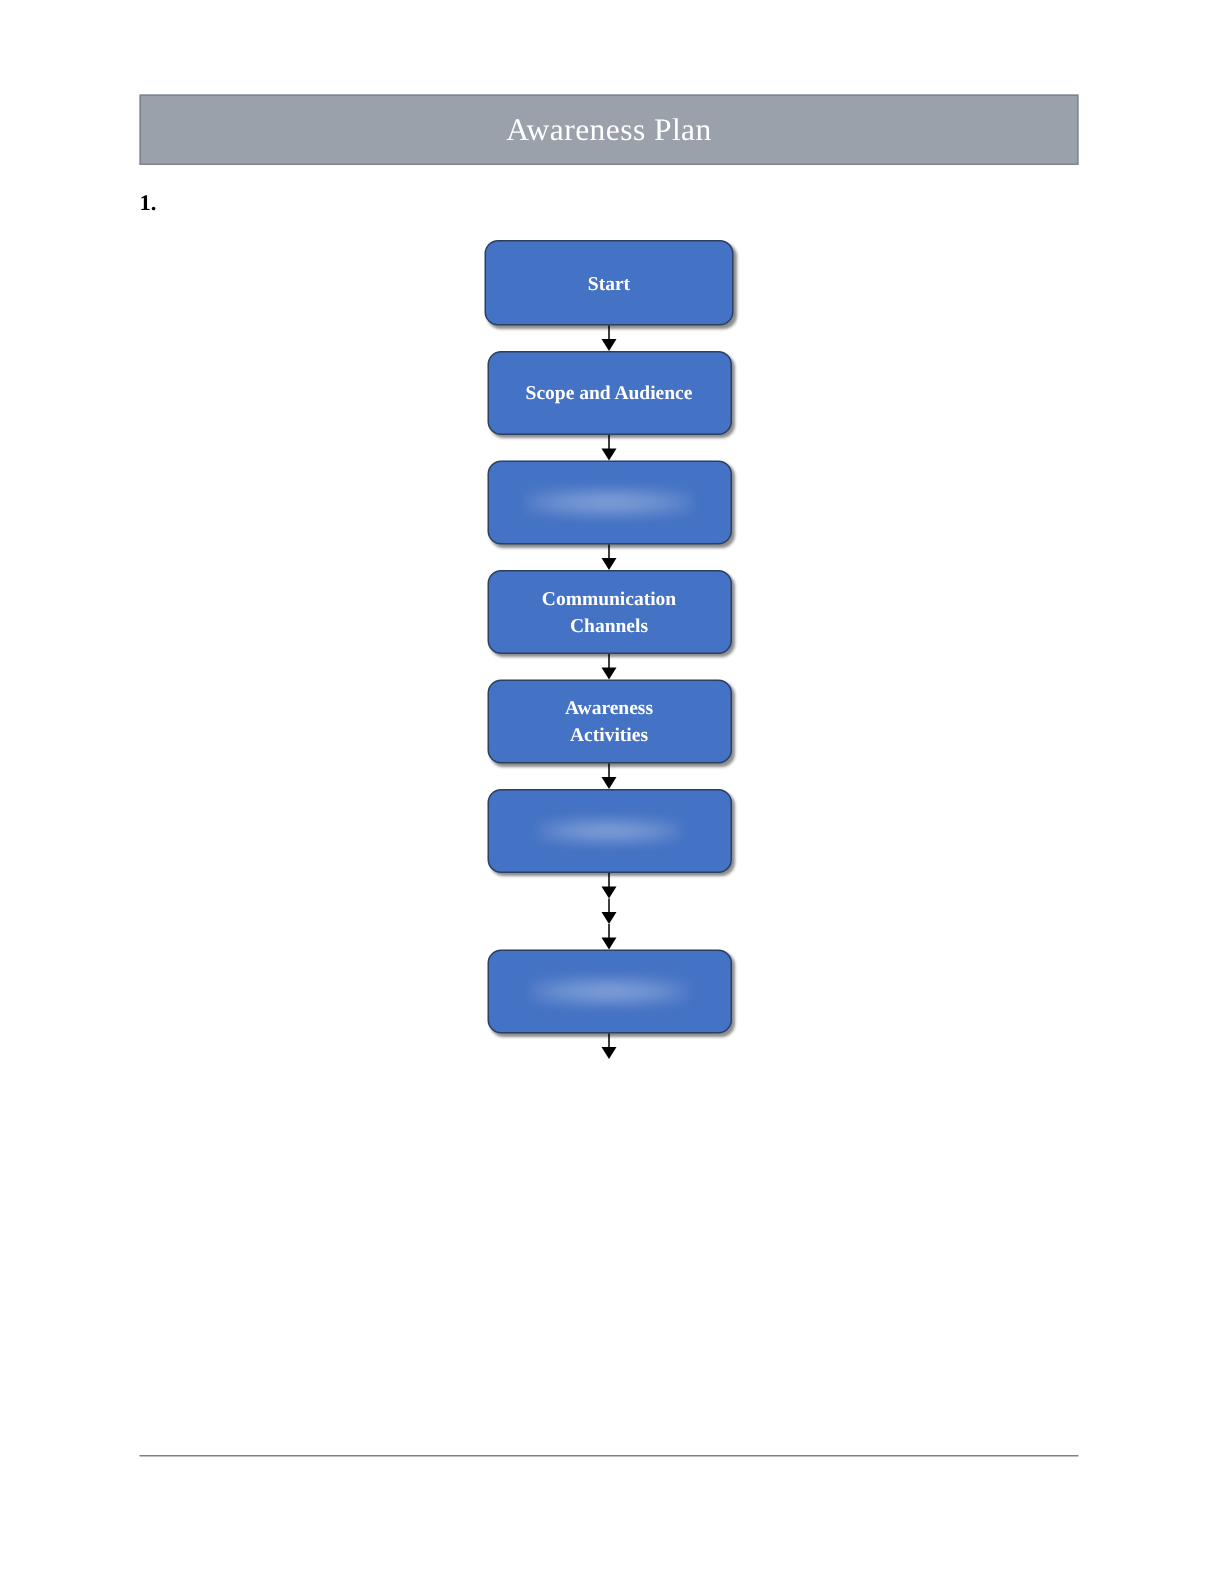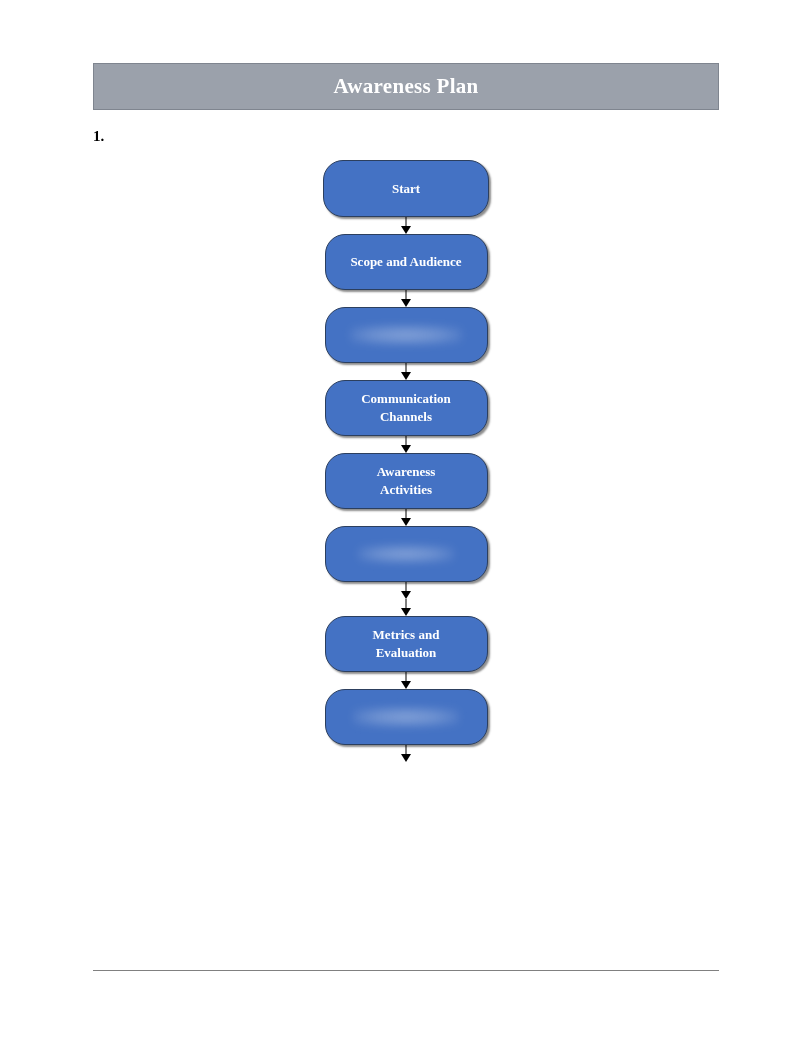--- a/index.html
+++ b/index.html
@@ -31,21 +31,21 @@
     background: #9BA1AB;
     border: 1px solid #7f858f;
     box-sizing: border-box;
     display: flex;
     align-items: center;
     justify-content: center;
   }
   .title-banner-text {
     color: #ffffff;
     font-size: 21px;
-    font-weight: bold;
+    font-weight: normal;
     letter-spacing: 0.3px;
     line-height: 1;
   }
 
   
   .section-heading {
     position: absolute;
     left: 93px;
     top: 126px;
     width: 626px;
@@ -74,21 +74,21 @@
   .flow-row {
     display: flex;
     justify-content: center;
   }
   .flow-box {
     position: relative;
     width: 163px;
     height: 56px;
     background: #4472C4;
     border: 1px solid #2c3f5e;
-    border-radius: 20px;
+    border-radius: 9px;
     box-sizing: border-box;
     display: flex;
     align-items: center;
     justify-content: center;
     text-align: center;
     color: #ffffff;
     font-size: 13px;
     font-weight: bold;
     line-height: 1.38;
     box-shadow: 2px 2px 2px rgba(0,0,0,0.45);
@@ -256,25 +256,20 @@
       <span class="stem"></span>
       <span class="head"></span>
     </div>
 
 
     <div class="connector">
       <span class="stem"></span>
       <span class="head"></span>
     </div>
 
-    <div class="flow-row">
-      <div class="flow-box">
-        <span class="nl">Metrics and<br>Evaluation</span>
-      </div>
-    </div>
 
     <div class="connector">
       <span class="stem"></span>
       <span class="head"></span>
     </div>
 
     <div class="flow-row">
       <div class="flow-box redacted">
         <span class="blur-mask w3"></span>
         <span></span>

